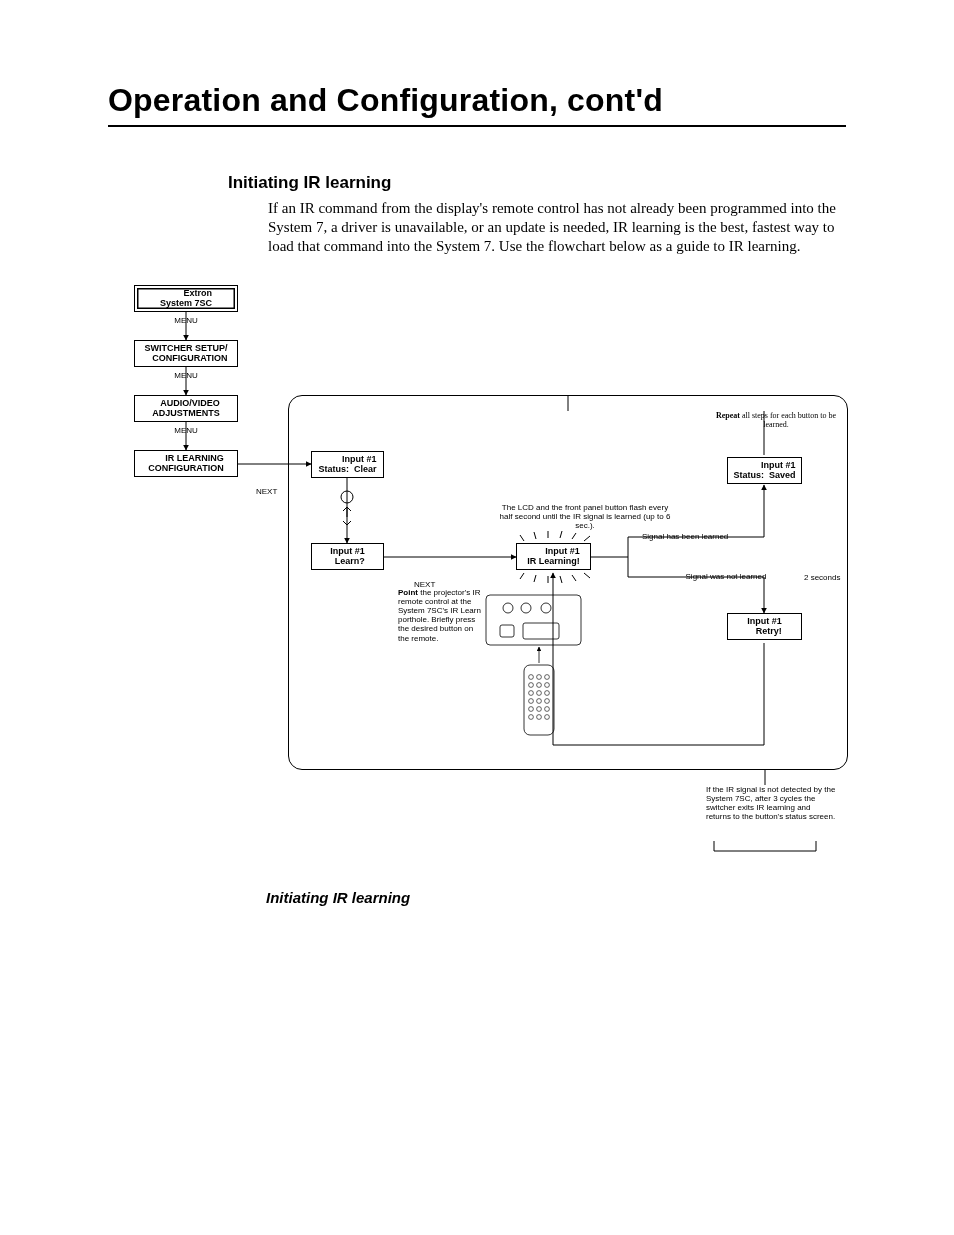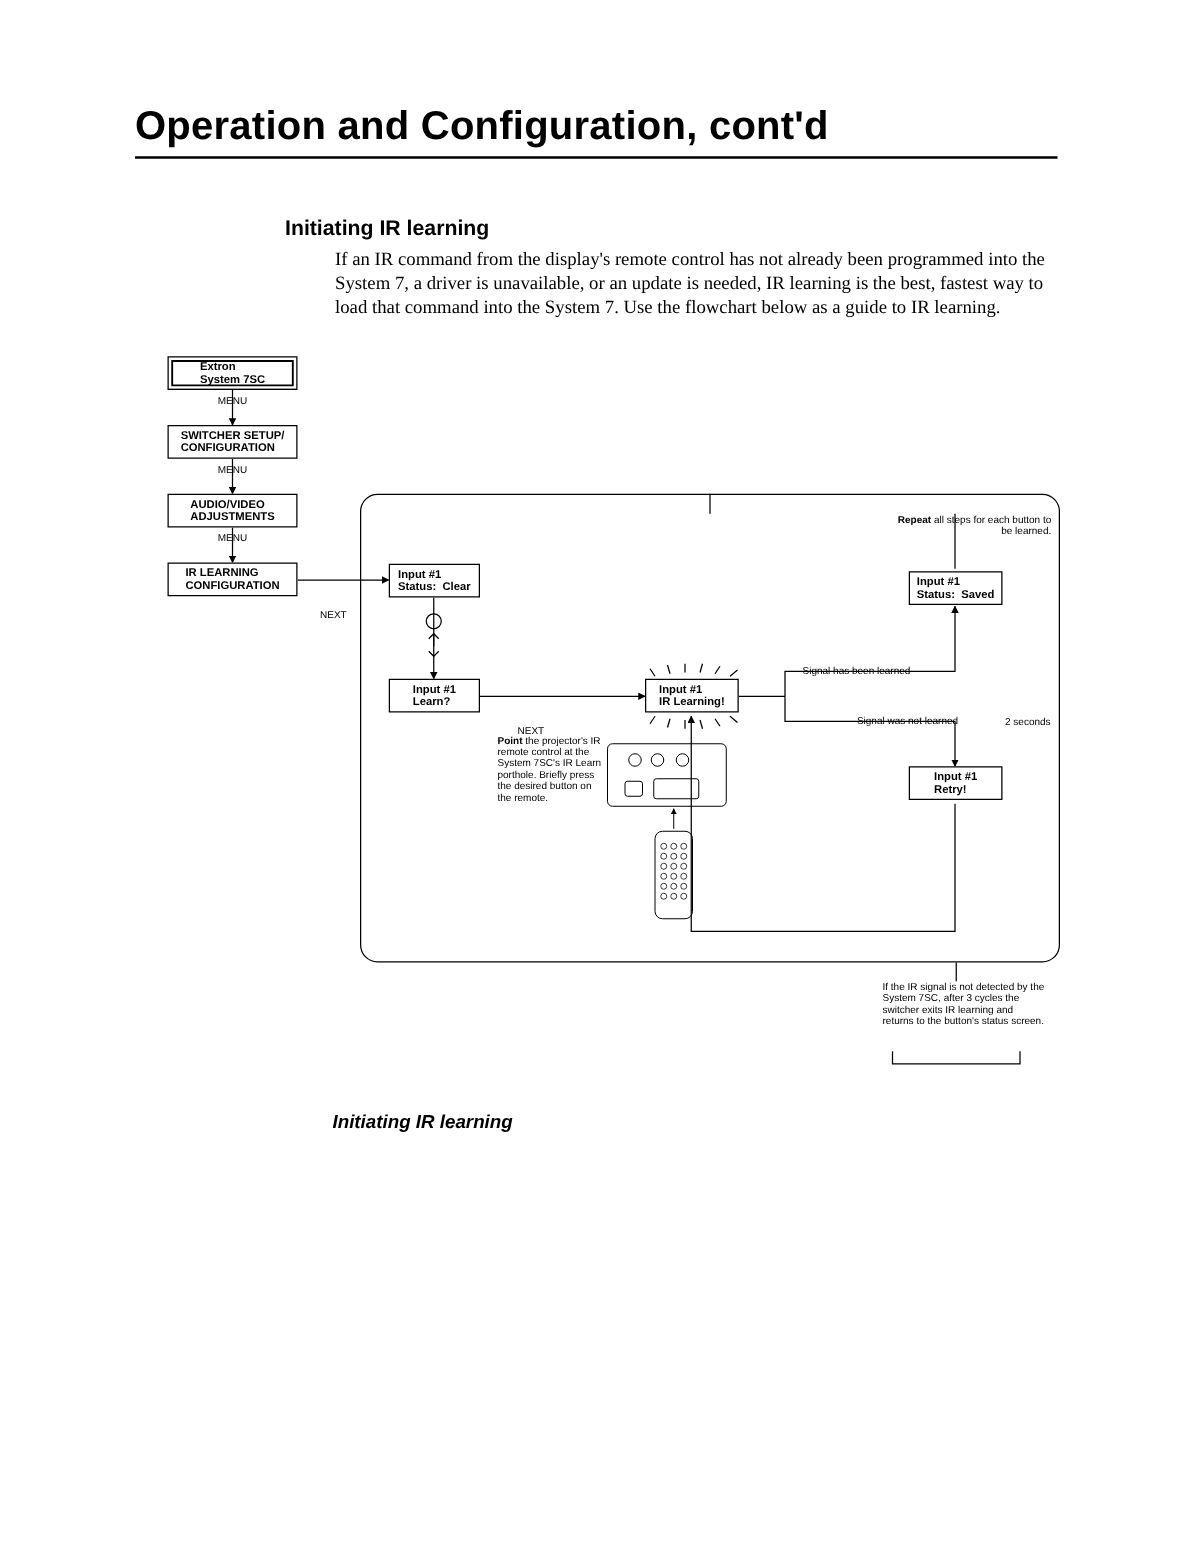--- a/index.html
+++ b/index.html
@@ -70,21 +70,21 @@
     position: relative;
     width: 740px;
     height: 590px;
     font-family: Arial, Helvetica, sans-serif;
     font-size: 9px;
   }
   .fbox {
     position: absolute;
     border: 1.5px solid #000;
     background: #fff;
-    text-align: left;
+    text-align: right;
     display: flex;
     align-items: center;
     justify-content: center;
     box-sizing: border-box;
     padding: 3px 20px;
     line-height: 1.15;
   }
   .dbl { box-shadow: inset 0 0 0 2px #fff, inset 0 0 0 3.5px #000; }
   .menu-label {
     position: absolute;
@@ -241,25 +241,26 @@
 
       <div class="fbox" style="left:400px; top:258px; width:75px; height:27px; font-weight:bold; white-space:pre;">Input #1
 IR Learning!</div>
 
       <div class="fbox" style="left:611px; top:172px; width:75px; height:27px; font-weight:bold; white-space:pre;">Input #1
 Status:  Saved</div>
 
       <div class="fbox" style="left:611px; top:328px; width:75px; height:27px; font-weight:bold; white-space:pre;">Input #1
 Retry!</div>
 
-      <div class="note" style="left:595px; top:126px; width:130px; text-align:right;">
+      <div class="note" style="left:595px; top:126px; width:130px; text-align:center;font-family:Liberation Serif, serif;">
         <b>Repeat</b>
         <span> all steps for each button to be learned.</span>
       </div>
 
+      <div class="note" style="left:383px; top:218px; width:172px; text-align:center;">The LCD and the front panel button flash every half second until the IR signal is learned (up to 6 sec.).</div>
 
       <div class="note" style="left:282px; top:303px; width:86px;">
         <b>Point</b>
         <span> the projector's IR remote control at the System 7SC's IR Learn porthole. Briefly press the desired button on the remote.</span>
       </div>
 
       <div class="note" style="left:526px; top:247px; width:120px; ">Signal has been learned</div>
       <div class="note" style="left:545px; top:287px; width:130px; text-align:center;">Signal was not learned</div>
       <div class="note" style="left:688px; top:288px;">2 seconds</div>
 

